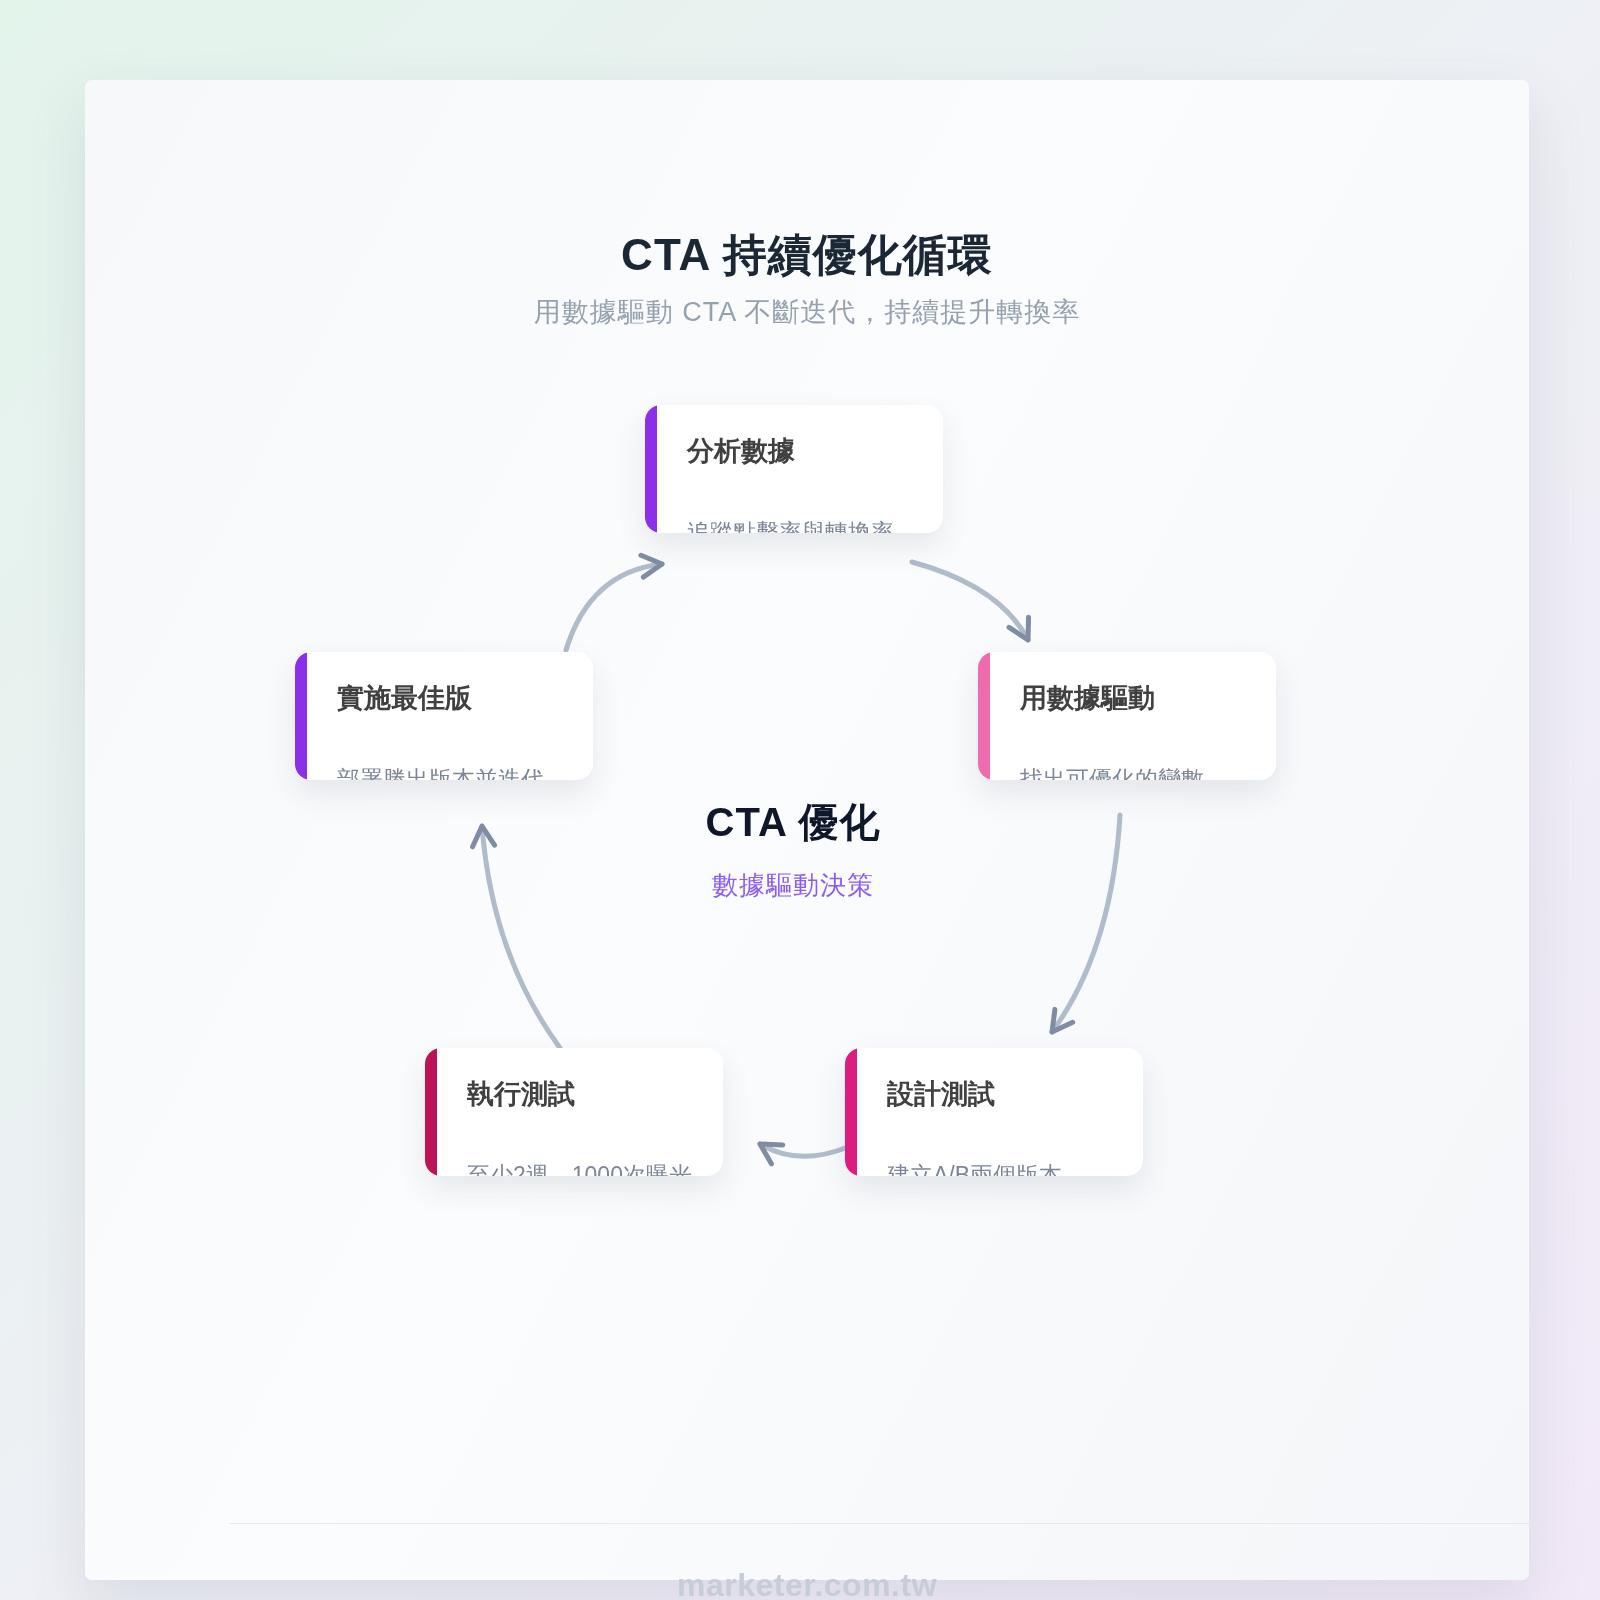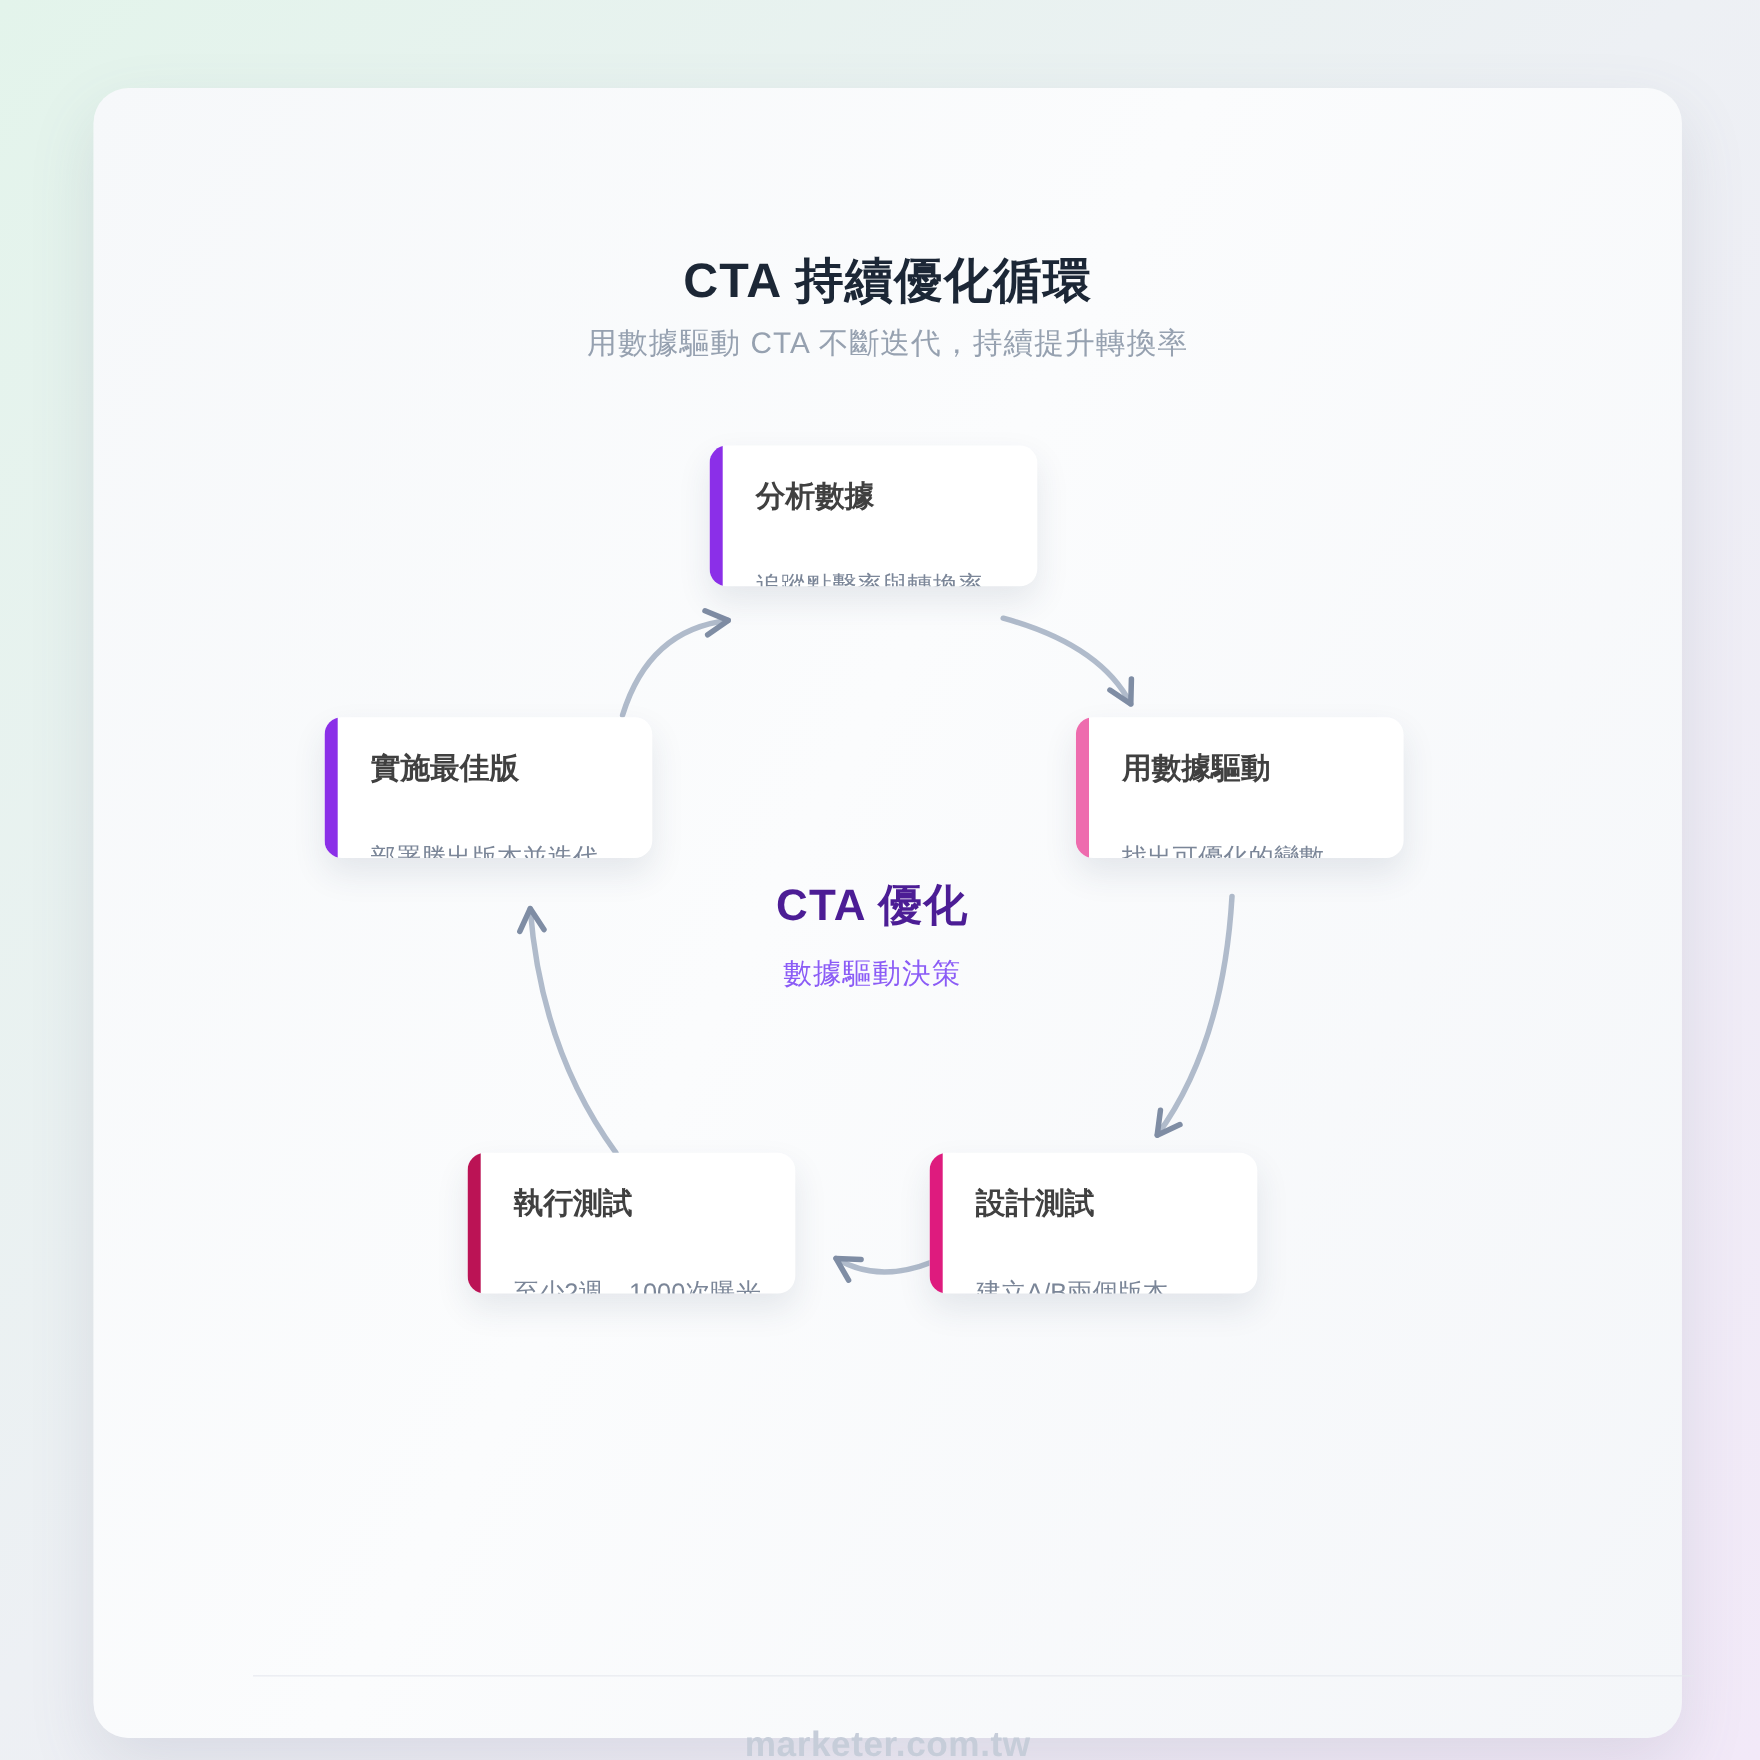--- a/index.html
+++ b/index.html
@@ -8,21 +8,21 @@
     font-family: "Liberation Sans", "DejaVu Sans", sans-serif;
     background: linear-gradient(135deg, #e3f4eb 0%, #edf0f4 48%, #f2e9f8 100%);
     position: relative;
     overflow: hidden;
   }
   .main-card {
     position: absolute;
     left: 85px; top: 80px;
     width: 1444px; height: 1500px;
     background: linear-gradient(118deg, #f6f8fa 0%, #fbfcfd 45%, #f4f6f9 100%);
-    border-radius: 32px;
+    border-radius: 7px;
     box-shadow: 0 24px 60px rgba(90, 100, 130, 0.14);
   }
   .page-title {
     position: absolute;
     left: 0; top: 146px; width: 100%;
     text-align: center;
     font-size: 44px;
     font-weight: 700;
     color: #1c2736;
     letter-spacing: 1px;
@@ -73,21 +73,21 @@
   .node-implement { left: 295px; top: 652px; }
   .center-label {
     position: absolute;
     left: 593px; top: 795px;
     width: 400px;
     text-align: center;
   }
   .center-title {
     font-size: 40px;
     font-weight: 700;
-    color: #4c1d95;
+    color: #0f172a;
     letter-spacing: 1px;
   }
   .center-subtitle {
     margin-top: 18px;
     font-size: 26px;
     color: #8b5cf6;
     letter-spacing: 1px;
   }
   .footer-divider {
     position: absolute;

